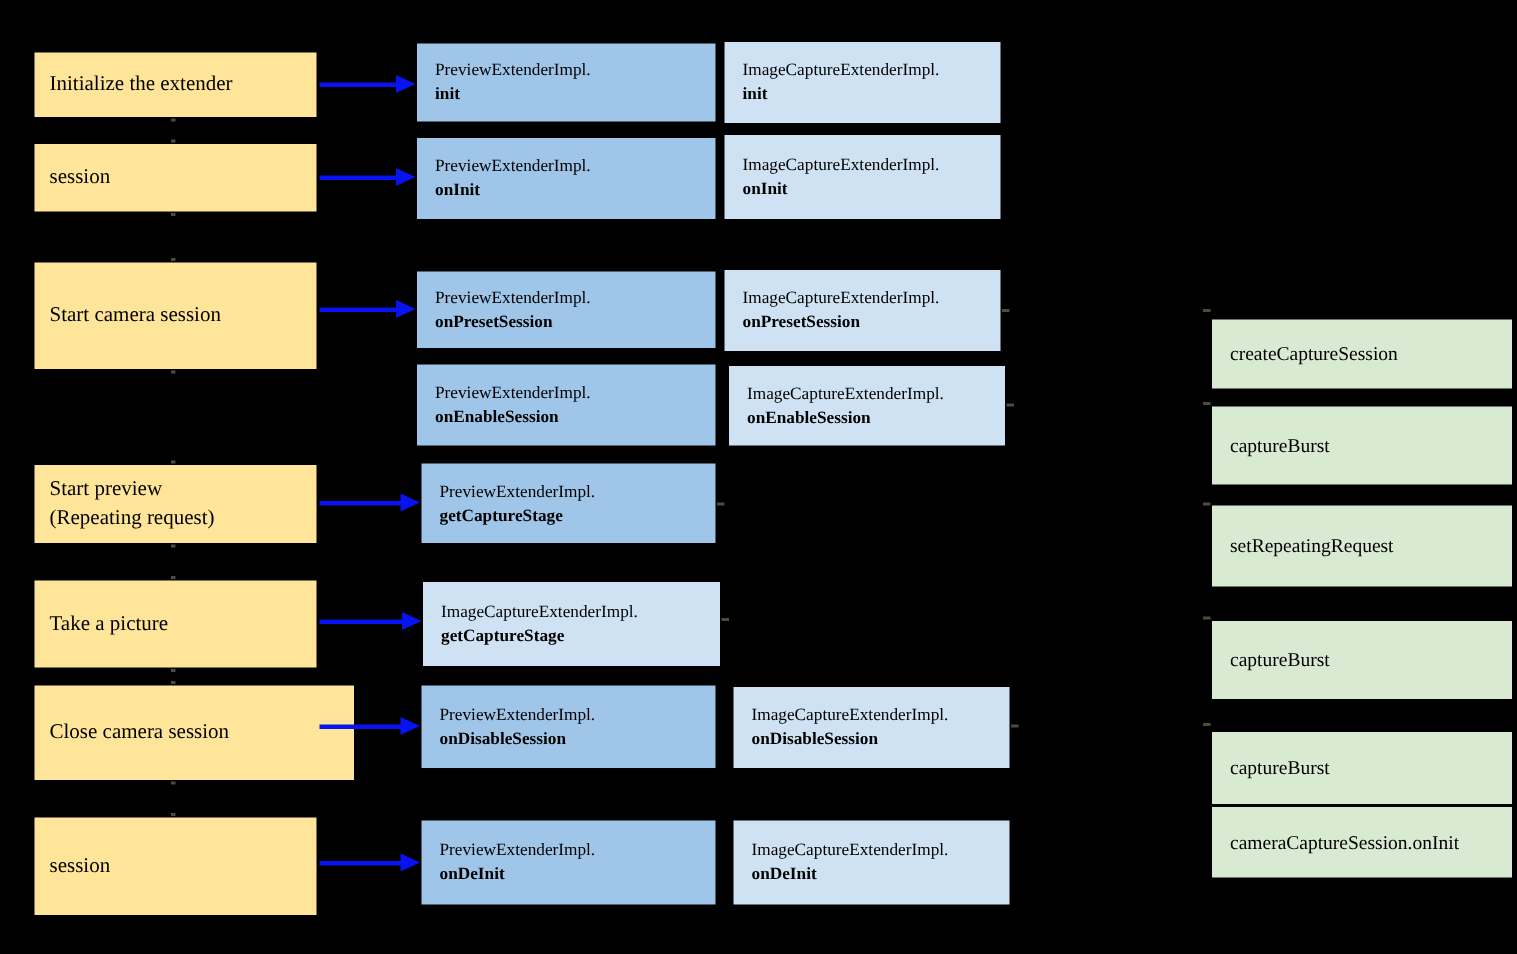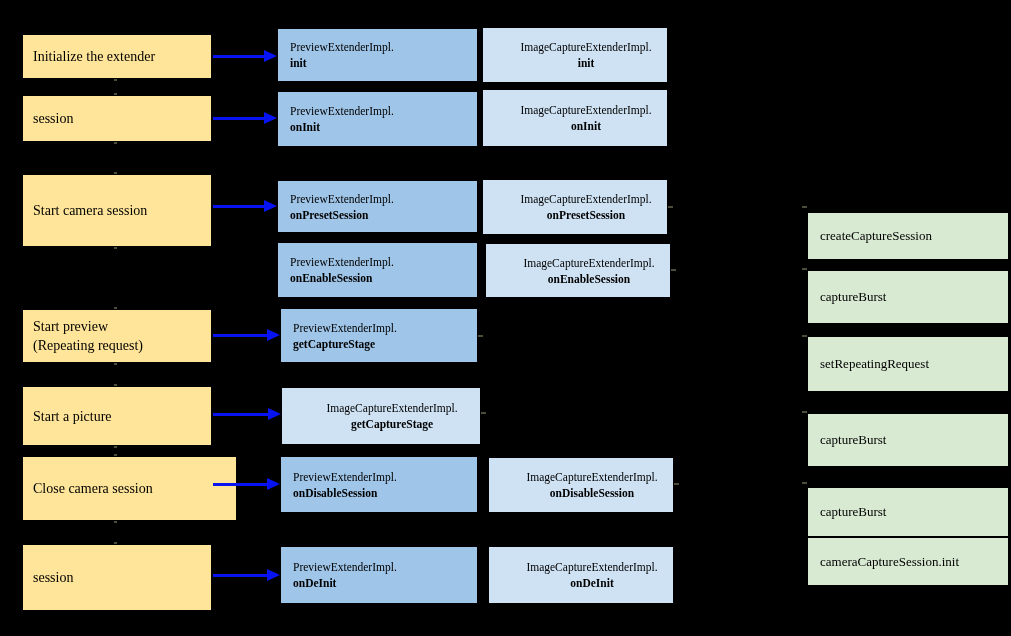--- a/index.html
+++ b/index.html
@@ -25,24 +25,23 @@
     line-height:19px;
   }
   .preview{
     background:#9fc5e8;
     padding-left:12px;
     font-size:11.5px;
     line-height:16px;
   }
   .icap{
     background:#cfe2f3;
-    padding-left:22px;
+    padding-left:12px;
     font-size:11.5px;
     line-height:16px;
-    text-align:center;
   }
   .method{font-weight:bold;}
   .g{
     background:#d9ead3;
     padding-left:12px;
     font-size:13px;
     line-height:16px;
     margin-top:28px;
   }
   .arrow{
@@ -82,21 +81,21 @@
     <div>session</div>
   </div>
   <div class="box step" style="left:23px;top:175px;width:188px;height:71px">
     <div>Start camera session</div>
   </div>
   <div class="box step" style="left:23px;top:310px;width:188px;height:52px">
     <div>Start preview</div>
     <div>(Repeating request)</div>
   </div>
   <div class="box step" style="left:23px;top:387px;width:188px;height:58px">
-    <div>Start a picture</div>
+    <div>Take a picture</div>
   </div>
   <div class="box step" style="left:23px;top:457px;width:213px;height:63px">
     <div>Close camera session</div>
   </div>
   <div class="box step" style="left:23px;top:545px;width:188px;height:65px">
     <div>session</div>
   </div>
 
   <div class="arrow" style="left:213px;top:50px;width:64px">
       <div class="shaft"></div>
@@ -194,21 +193,21 @@
   <div class="box g" style="left:808px;top:309px;width:200px;height:54px">
     <div>setRepeatingRequest</div>
   </div>
   <div class="box g" style="left:808px;top:386px;width:200px;height:52px">
     <div>captureBurst</div>
   </div>
   <div class="box g" style="left:808px;top:460px;width:200px;height:48px">
     <div>captureBurst</div>
   </div>
   <div class="box g" style="left:808px;top:510px;width:200px;height:47px">
-    <div>cameraCaptureSession.init</div>
+    <div>cameraCaptureSession.onInit</div>
   </div>
 
   <div class="tick tick-v" style="left:114px;top:79px"></div>
   <div class="tick tick-v" style="left:114px;top:93px"></div>
   <div class="tick tick-v" style="left:114px;top:142px"></div>
   <div class="tick tick-v" style="left:114px;top:172px"></div>
   <div class="tick tick-v" style="left:114px;top:247px"></div>
   <div class="tick tick-v" style="left:114px;top:307px"></div>
   <div class="tick tick-v" style="left:114px;top:363px"></div>
   <div class="tick tick-v" style="left:114px;top:384px"></div>

